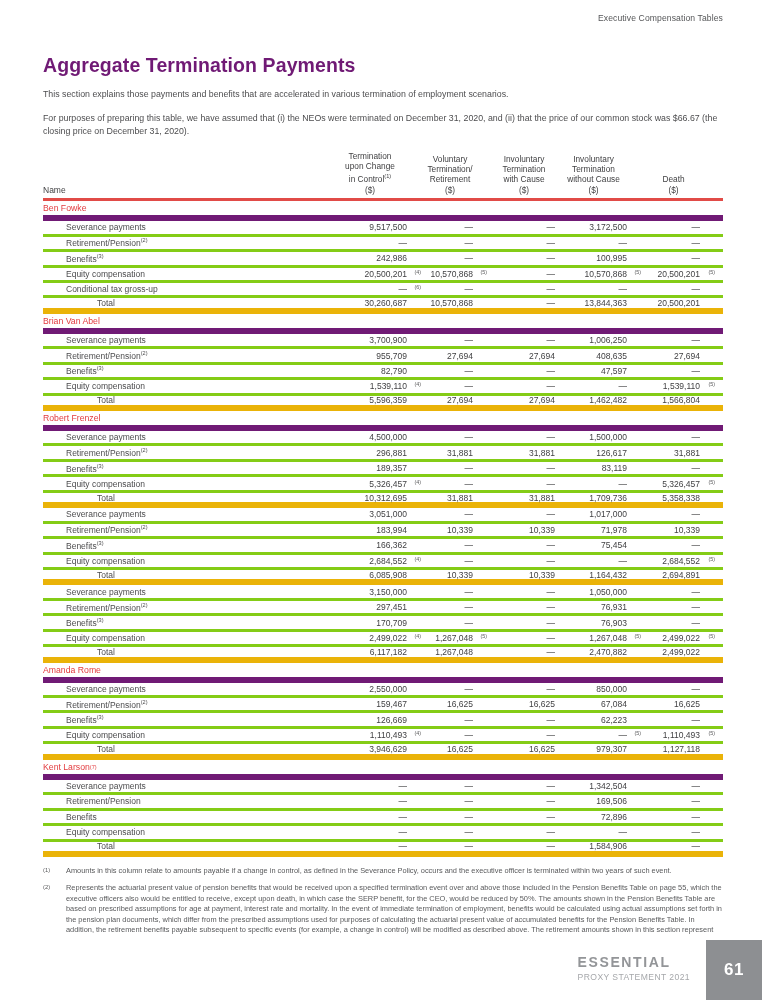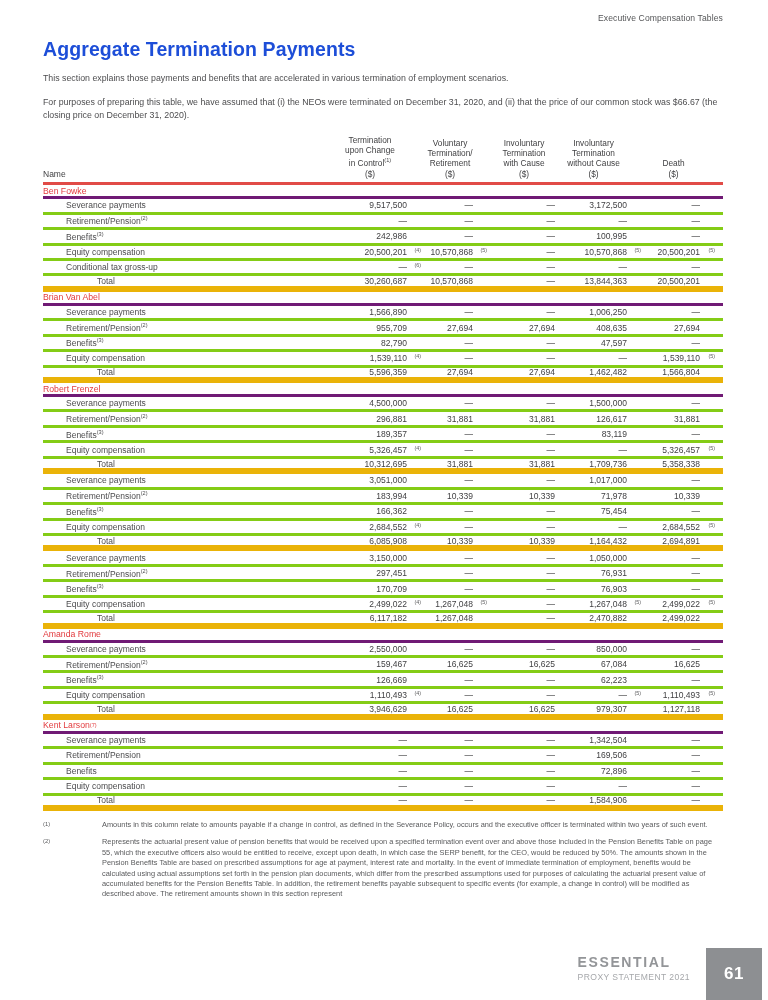--- a/index.html
+++ b/index.html
@@ -7,59 +7,59 @@
   body {
     width:768px; height:1000px; position:relative; overflow:hidden;
     font-family:"Liberation Sans", sans-serif; color:#4d4d4f;
   }
   .running-head {
     position:absolute; top:13px; right:45px;
     font-size:8.6px; color:#555658; letter-spacing:.1px;text-align:right;
   }
   .content { position:absolute; left:43px; top:38px; width:680px; }
   .page-title {
-    font-size:19.5px; font-weight:bold; color:#1d4ed8; letter-spacing:.1px;
+    font-size:19.5px; font-weight:bold; color:#701a75; letter-spacing:.1px;margin-top:16px;
   }
   .intro { font-size:8.8px; line-height:13.2px; color:#4d4d4f; margin-top:11px; }
 
   
   .term-table { margin-top:12px; font-size:8.5px; color:#424244; }
   .thead { display:flex; align-items:flex-end; border-bottom:3px solid #e14b47; padding-bottom:3px; min-height:47px; }
   .thead .namecol { flex:1; font-size:8.5px; color:#3f3f41; }
   .th { text-align:center; line-height:10.4px; font-size:8.3px; color:#3f3f41; }
   .c2 { width:94px; padding-right:20px; }
   .c3 { width:66px; padding-right:20px; }
   .c4 { width:67px; padding-right:5px;  }
   .c5 { width:87px; padding-right:20px; }
   .c6 { width:76px; padding-right:23px; }
   .name-row {
-    height:14px; display:flex; align-items:center;
-    color:#e23a3e; border-bottom:3px solid #701a75; font-size:8.7px;
+    height:20px; display:flex; align-items:center;
+    color:#e23a3e; border-bottom:6px solid #701a75; font-size:8.7px;
   }
   .row { display:flex; align-items:center; height:15.45px; border-bottom:3px solid #84cc16; }
   .row.total { border-bottom:6px solid #eab308; }
   .lab { flex:1; padding-left:23px; color:#4c4c4e; }
   .lab.tlab { padding-left:54px; }
   .val { position:relative; text-align:right; color:#414143; }
   .vsup { position:absolute; right:6px; top:0px; font-size:5.4px; color:#59595b; }
   .c6 .vsup { right:8px; }
   .hsup { font-size:5.6px; vertical-align:4px; letter-spacing:0; }
 
   
   .footnotes { margin-top:9px; }
-  .footnote { display:flex; margin-bottom:7px;gap:36px; }
+  .footnote { display:flex; margin-bottom:7px; }
   .fn-marker { width:23px; font-size:5.8px; color:#58595b; padding-top:1px; }
   .fn-text { flex:1; font-size:7.4px; line-height:10.4px; color:#58595b; }
 
   
   .footer-text { position:absolute; right:78px; bottom:18px; text-align:left; }
   .footer-brand { font-size:14px; font-weight:bold; color:#939598; letter-spacing:1.6px; }
   .footer-sub { font-size:8.6px; color:#a6a8ab; letter-spacing:.4px; margin-top:2px; }
   .page-badge {
-    position:absolute; right:6px; bottom:0; width:56px; height:52px;
+    position:absolute; right:6px; bottom:0; width:56px; height:60px;
     background:#8d8f92; color:#ffffff; display:flex; align-items:center; justify-content:center;
     font-size:17px; font-weight:bold; letter-spacing:.5px;
   }
 </style>
 </head>
 <body>
 
 <div class="running-head">Executive Compensation Tables</div>
 
 <div class="content">
@@ -123,21 +123,21 @@
           <div class="lab tlab">Total</div>
           <div class="val c2"><span>30,260,687</span></div>
           <div class="val c3"><span>10,570,868</span></div>
           <div class="val c4"><span>—</span></div>
           <div class="val c5"><span>13,844,363</span></div>
           <div class="val c6"><span>20,500,201</span></div>
         </div>
         <div class="name-row">Brian Van Abel</div>
         <div class="row">
           <div class="lab">Severance payments</div>
-          <div class="val c2"><span>1,566,890</span></div>
+          <div class="val c2"><span>3,700,900</span></div>
           <div class="val c3"><span>—</span></div>
           <div class="val c4"><span>—</span></div>
           <div class="val c5"><span>1,006,250</span></div>
           <div class="val c6"><span>—</span></div>
         </div>
         <div class="row">
           <div class="lab">Retirement/Pension<span class="hsup">(2)</span></div>
           <div class="val c2"><span>955,709</span></div>
           <div class="val c3"><span>27,694</span></div>
           <div class="val c4"><span>27,694</span></div>

